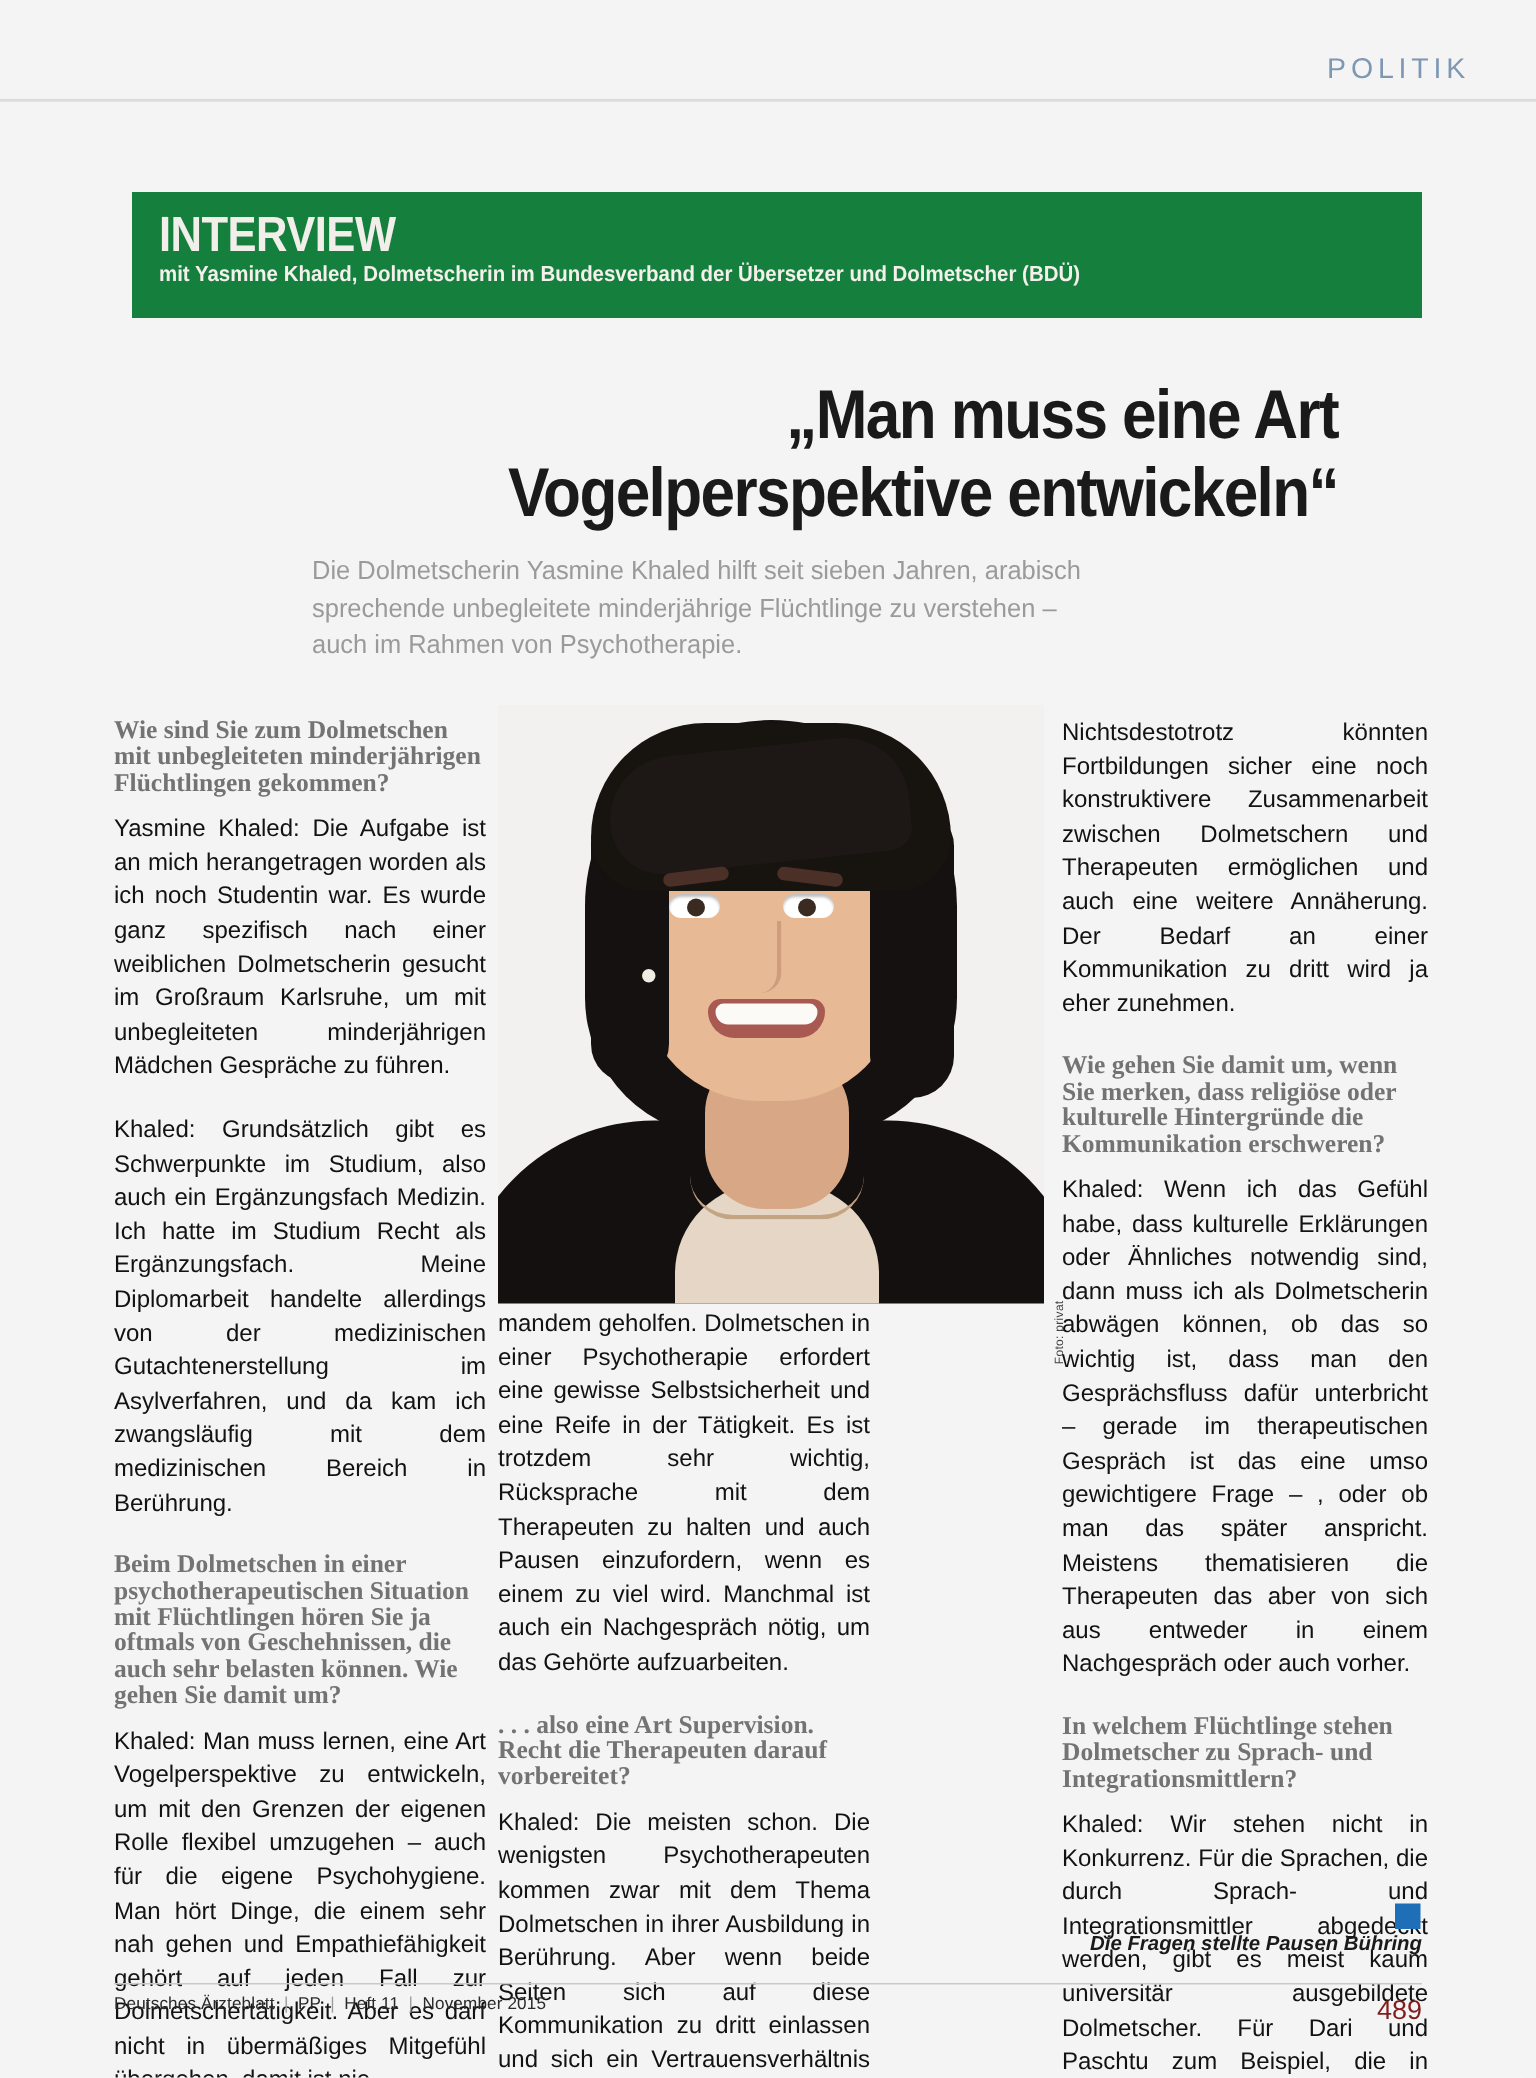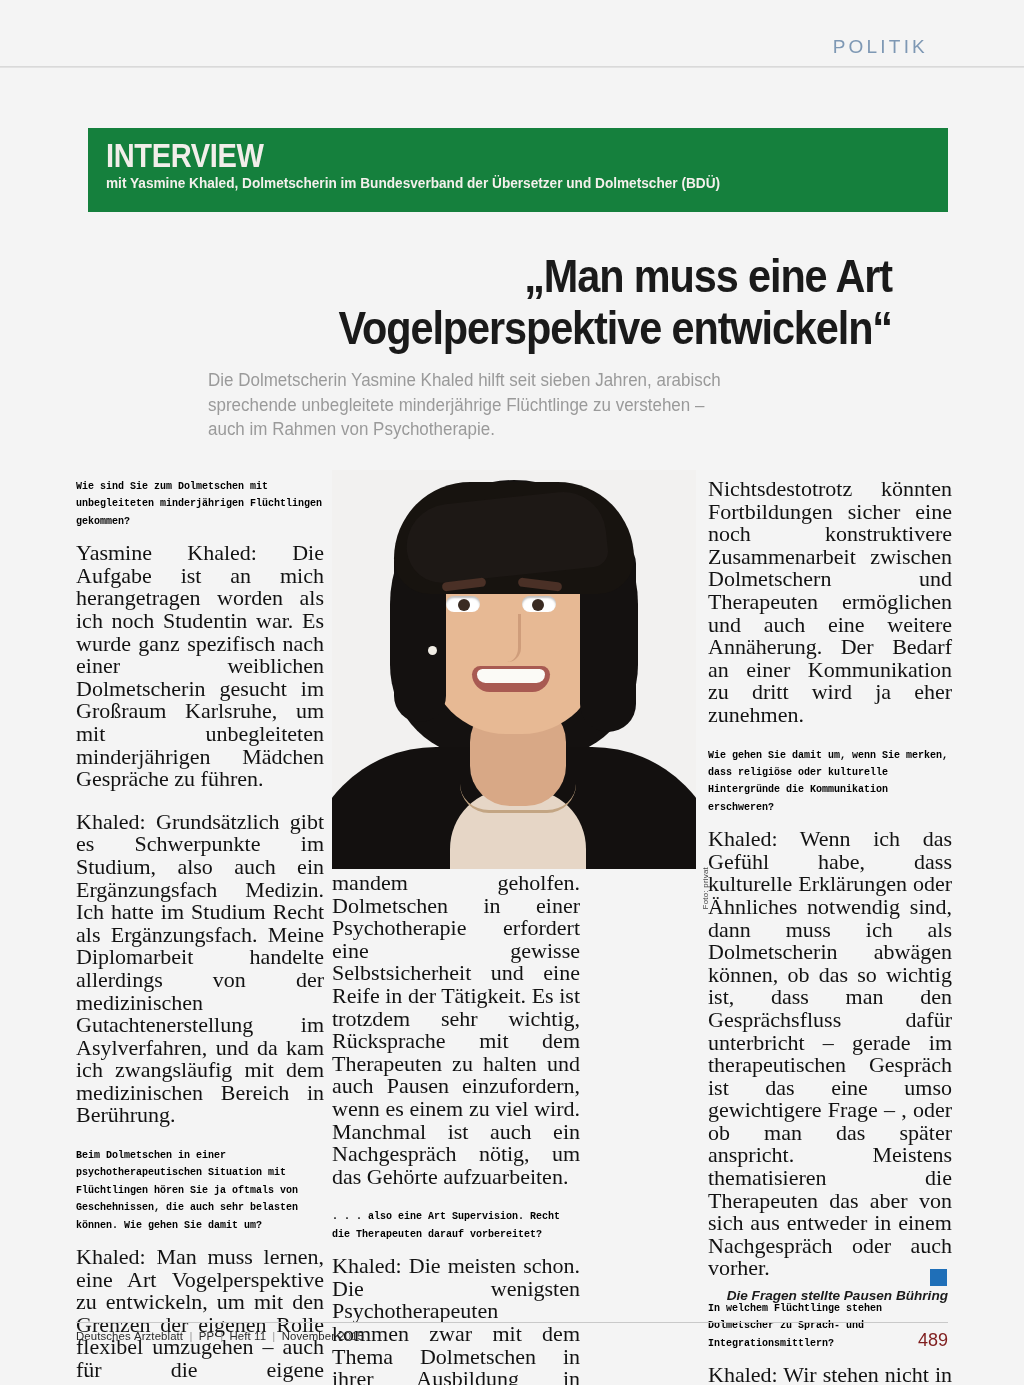--- a/index.html
+++ b/index.html
@@ -30,21 +30,21 @@
     width: 1024px;
     height: 28px;
     text-align: right;
   }
   .runhead-label {
     display: inline-block;
     font-family: "Liberation Sans", sans-serif;
     font-size: 19px;
     letter-spacing: 3.2px;
     color: #7e98b4;
-    padding-right: 96px;
+    padding-right: 44px;
   }
   .runhead-rule {
     position: absolute;
     left: 0;
     top: 66px;
     width: 1024px;
     height: 2px;
     background: #e2e2e2;
   }
   .runhead-rule-inner {
@@ -132,30 +132,30 @@
   .col {
     position: absolute;
     top: 0;
     width: 248px;
   }
   .col-1 { left: 0; }
   .col-2 { left: 256px; }
   .col-3 { left: 632px; width: 244px; }
 
   .q {
-    font-family: Liberation Mono, monospace;
+    font-family: Liberation Serif, serif;
     font-weight: bold;
-    font-size: 10px;
+    font-size: 17px;
     line-height: 17.4px;
-    color: #000000;
+    color: #737373;
     margin: 0 0 12px 0;
   }
   .a {
-    font-family: Liberation Serif, serif;
-    font-size: 22px;
+    font-family: Liberation Sans, sans-serif;
+    font-size: 16px;
     line-height: 22.6px;
     color: #121212;
     text-align: justify;
     margin: 0 0 20px 0;
     hyphens: manual;
   }
   .a.last { margin-bottom: 6px; }
   .spacer-photo {
     height: 394px;
   }

